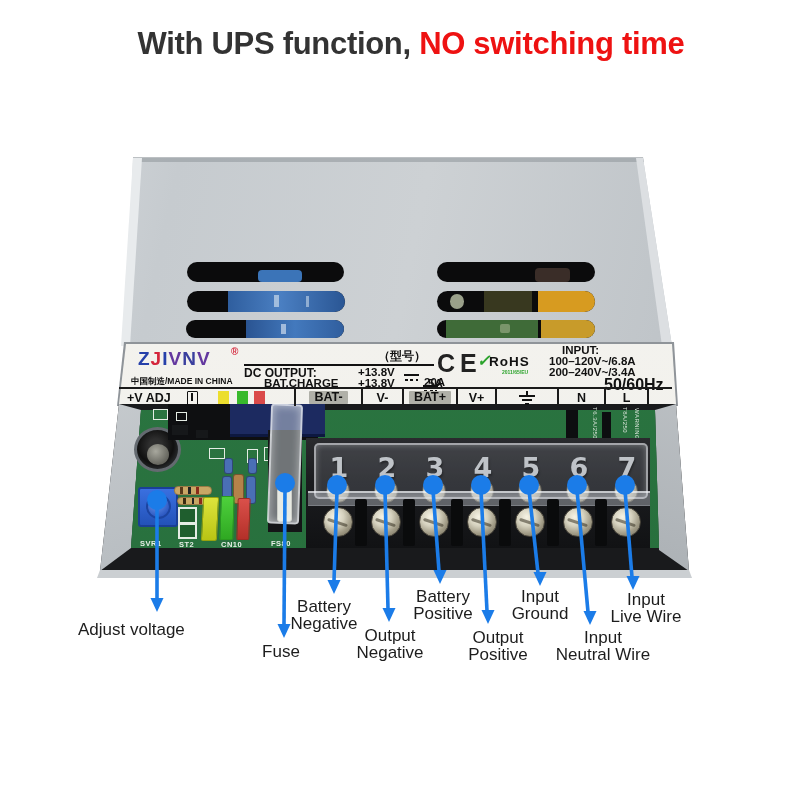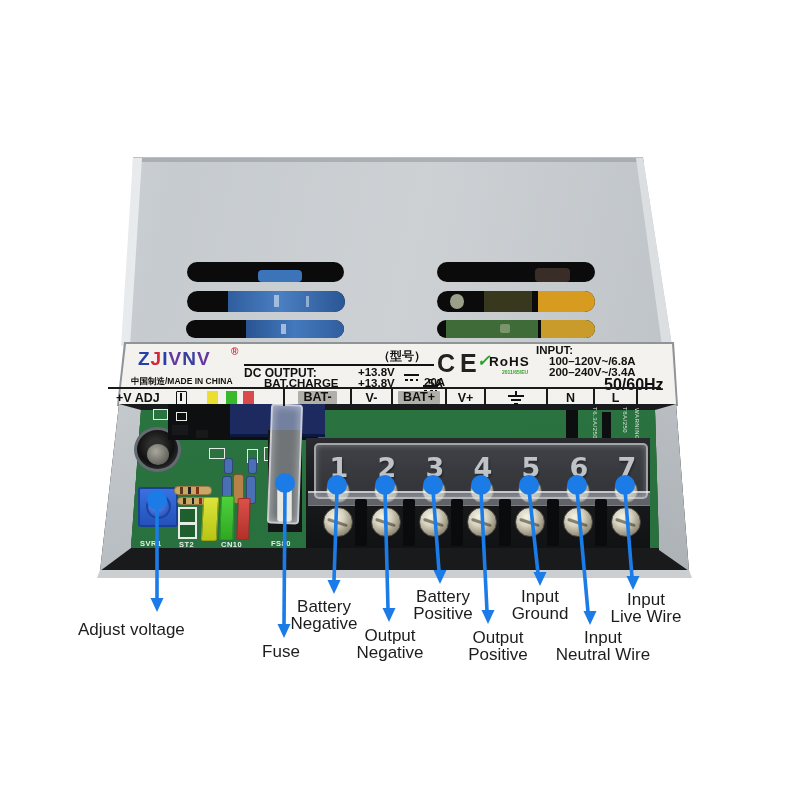--- a/index.html
+++ b/index.html
@@ -53,41 +53,42 @@
 
   
   .brand{position:absolute;left:138px;top:348px;font-size:19px;font-weight:normal;letter-spacing:1px;}
   .brand b:nth-of-type(1){color:#2640aa}.brand b:nth-of-type(2){color:#d4263c}
   .brand b:nth-of-type(3){color:#2640aa}.brand b:nth-of-type(4){color:#63389f}
   .brand b:nth-of-type(5){color:#3a3f9e}.brand b:nth-of-type(6){color:#63389f}
   .lbl-txt{position:absolute;color:#111;font-weight:bold;white-space:nowrap;}
   .dc-icon{display:inline-block;width:15px;height:9px;border-top:2.5px solid #111;position:relative;vertical-align:middle;}
   .dc-icon::after{content:"";position:absolute;left:1px;right:1px;top:2.5px;height:2.5px;
         background:repeating-linear-gradient(90deg,#111 0 3px,transparent 3px 5.5px);}
-  #term-row{position:absolute;left:108px;top:387px;width:553px;height:17px;border-top:2px solid #1a1a1a;
+  #term-row{position:absolute;left:119px;top:387px;width:553px;height:17px;border-top:2px solid #1a1a1a;
         display:flex;align-items:center;font-size:12.5px;font-weight:bold;color:#111;}
   #term-row .cell{height:100%;display:flex;align-items:center;justify-content:center;box-sizing:border-box;}
   #term-row .cell+.cell{border-left:2px solid #1a1a1a;}
   #term-row .shade{background:#b0b0a8;padding:0 5px;border-radius:1px;line-height:13px;}
   .adj-icon{display:inline-block;width:9px;height:12px;border:1.5px solid #111;border-radius:1px;position:relative;}
   .adj-icon::after{content:"";position:absolute;left:3px;top:1px;width:2px;height:8px;background:#111;}
   .ledwin{display:inline-block;width:11px;height:13px;}
 
   
   .ann{position:absolute;font-size:17px;line-height:16.5px;color:#1d1d1d;text-align:center;
        white-space:pre-line;transform:translateX(-50%);}
   .ann.left{transform:none;text-align:left;}
   .note{position:absolute;font-size:13px;line-height:13.5px;color:#e22b47;text-align:left;white-space:pre-line;}
 </style>
 </head>
 <body>
 
 <div id="canvas">
 
   
+  <div id="title"><span>With UPS function, </span><span class="hl">NO switching time</span></div>
 
   
   <div class="shape case-top"></div>
   <div class="shape case-top-edge"></div>
   <div class="shape case-left-hl"></div>
   <div class="shape case-right-hl"></div>
 
   
   <div class="vent" style="left:187px;top:262px;width:157px;height:20px;">
       <span style="left:45%;width:28%;top:38%;height:62%;background:#3b74b8;border-radius:4px;"></span>
@@ -229,21 +230,21 @@
   <span class="lbl-txt" style="left:244px;top:377px;font-size:11.5px;margin-left:20px;">BAT.CHARGE</span>
   <span class="lbl-txt" style="left:358px;top:377px;font-size:11.5px;">+13.8V</span>
   <span class="abs dc-icon" style="left:404px;top:380px;"></span>
   <span class="lbl-txt" style="left:428px;top:377px;font-size:11.5px;">5A</span>
 
   <span class="lbl-txt" style="left:437px;top:349px;font-size:25px;letter-spacing:5px;color:#222;">CE</span>
   <span class="lbl-txt" style="left:477px;top:351px;font-size:16px;color:#2ba32b;font-style:italic;">✓</span>
   <span class="lbl-txt" style="left:489px;top:354px;font-size:13.5px;letter-spacing:1px;">RoHS</span>
   <span class="lbl-txt" style="left:502px;top:369px;font-size:5px;color:#2ba32b;">2011/65/EU</span>
 
-  <span class="lbl-txt" style="left:536px;top:344px;font-size:11.5px;">INPUT:</span>
+  <span class="lbl-txt" style="left:562px;top:344px;font-size:11.5px;">INPUT:</span>
   <span class="lbl-txt" style="left:549px;top:355px;font-size:11.5px;">100–120V~/6.8A</span>
   <span class="lbl-txt" style="left:549px;top:366px;font-size:11.5px;">200–240V~/3.4A</span>
   <span class="lbl-txt" style="left:604px;top:376px;font-size:16px;text-align:center;">50/60Hz</span>
 
   
   <div id="term-row">
     <div class="cell" style="width:175px;justify-content:flex-start;">
       <span style="margin-left:8px;">+V ADJ</span>
       <span class="adj-icon" style="margin-left:16px;"></span>
       <span class="ledwin" style="margin-left:20px;background:#ecde2e;"></span>

